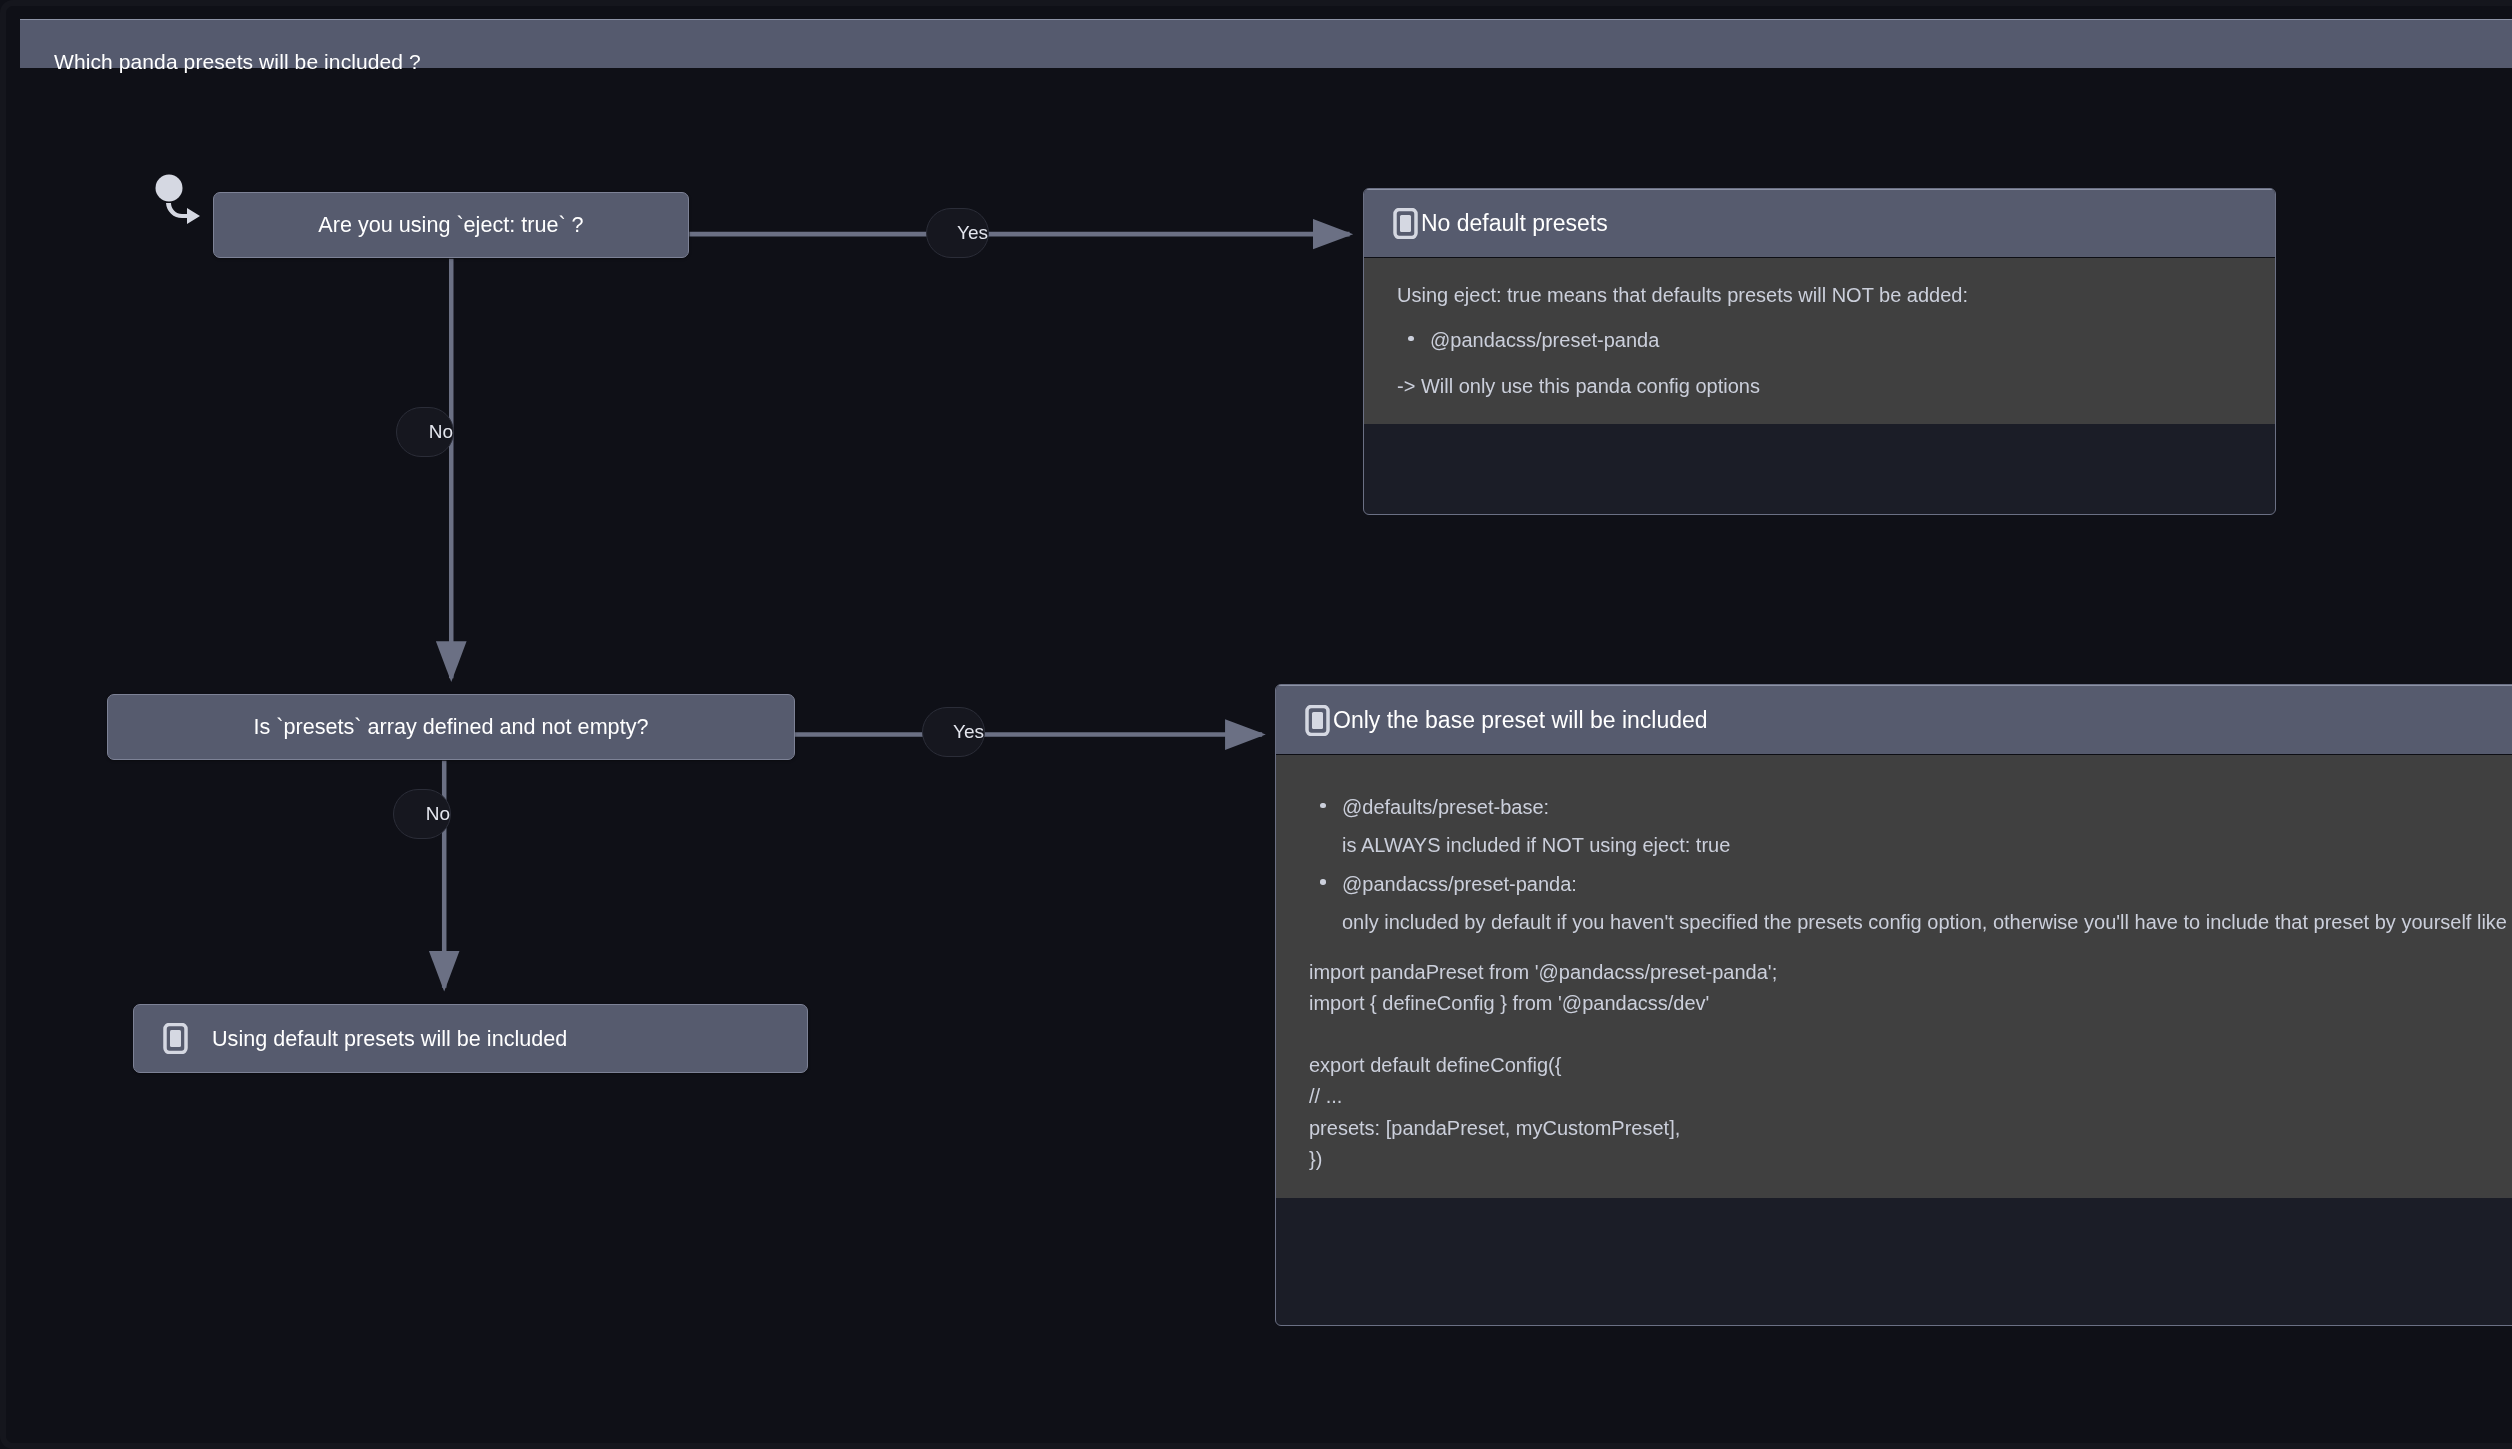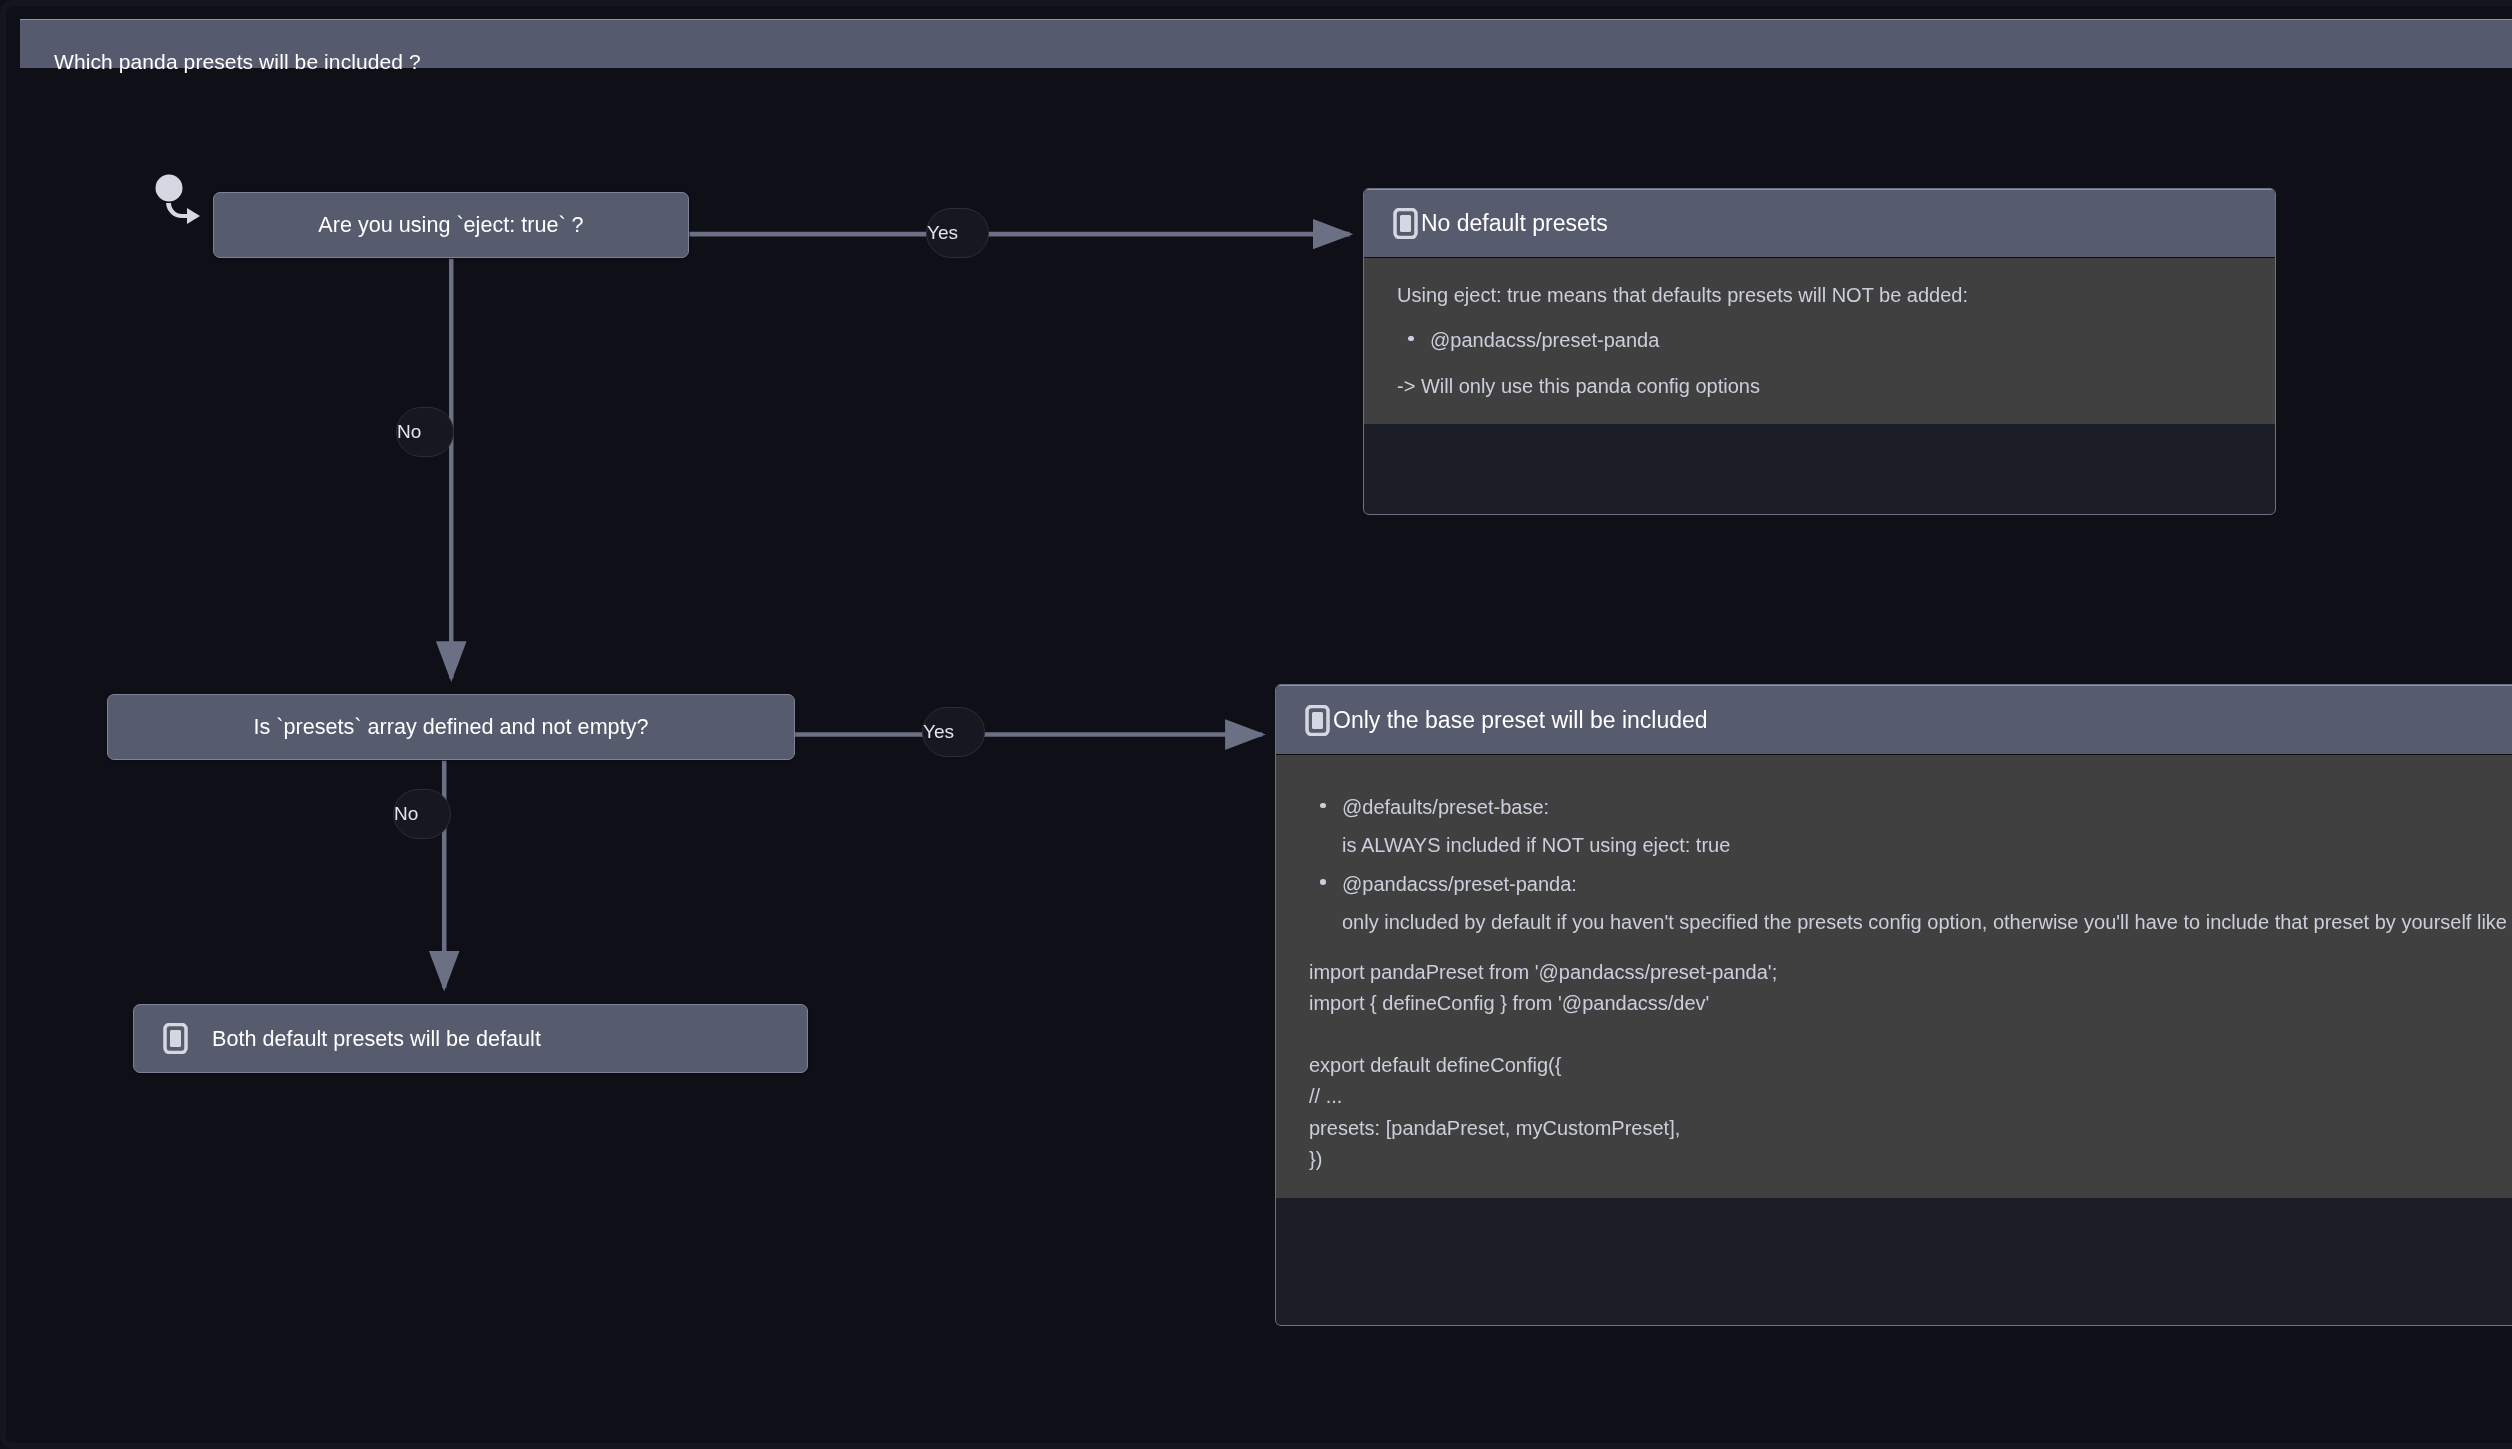--- a/index.html
+++ b/index.html
@@ -68,21 +68,21 @@
 
   
   #start-marker{ position:absolute; left:152px; top:172px; width:55px; height:55px; }
 
   
   .edge-label{
     position:absolute;
     background:#16171f;
     border:0.5px solid #2b2d38;
     border-radius:502px;
-    display:flex; align-items:center; justify-content:flex-start;
+    display:flex; align-items:center; justify-content:flex-end;
     color:#e4e6ee; font-size:19px;
   }
   #lbl-yes-1{ left:926px; top:208px;  width:63px; height:50px; }
   #lbl-no-1 { left:396px;  top:407px;  width:58px; height:50px; }
   #lbl-yes-2{ left:922px; top:707px; width:63px; height:50px; }
   #lbl-no-2 { left:393px;  top:789px; width:58px; height:50px; }
 
   
   .panel{
     position:absolute;
@@ -174,21 +174,21 @@
     <span class="label">Are you using `eject: true` ?</span>
   </div>
 
   <div class="node" id="node-both">
     <span class="note-icon">
       <svg viewBox="0 0 62 62" xmlns="http://www.w3.org/2000/svg">
         <rect x="10" y="3" width="42" height="56" rx="9" fill="none" stroke="#d5d8e2" stroke-width="7"></rect>
         <rect x="20" y="14" width="22" height="34" rx="3" fill="#d5d8e2"></rect>
       </svg>
     </span>
-    <span class="label">Both default presets will be default</span>
+    <span class="label">Using default presets will be included</span>
   </div>
 
   <div class="edge-label" id="lbl-yes-1">
     <span>Yes</span>
   </div>
   <div class="edge-label" id="lbl-no-1">
     <span>No</span>
   </div>
   <div class="edge-label" id="lbl-yes-2">
     <span>Yes</span>

